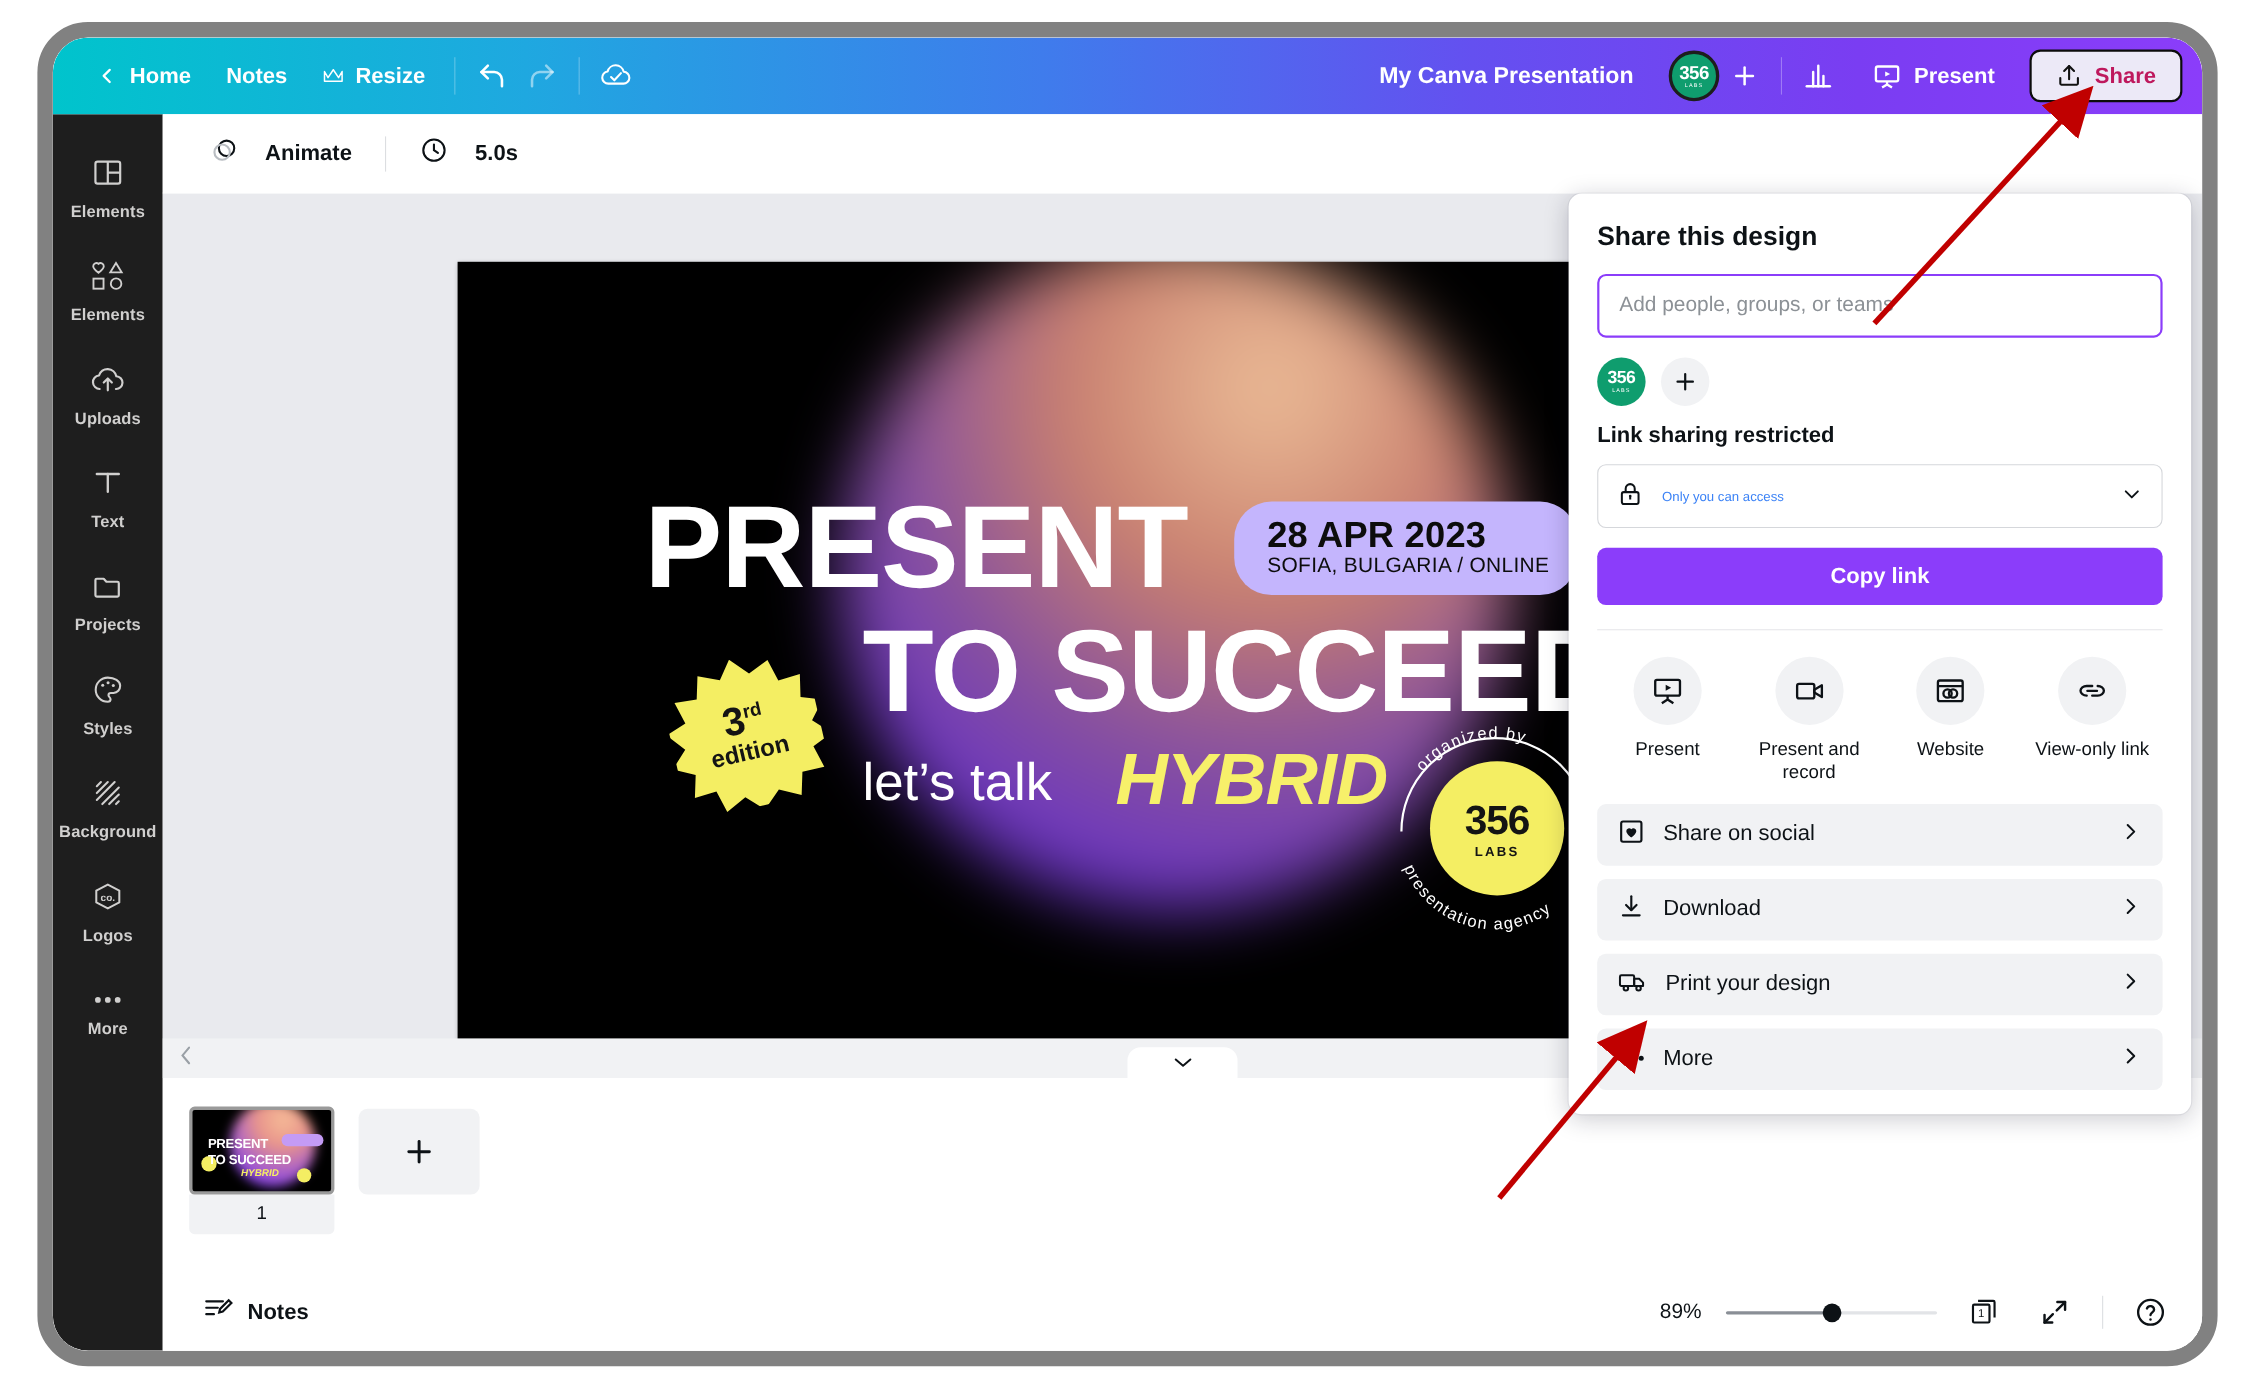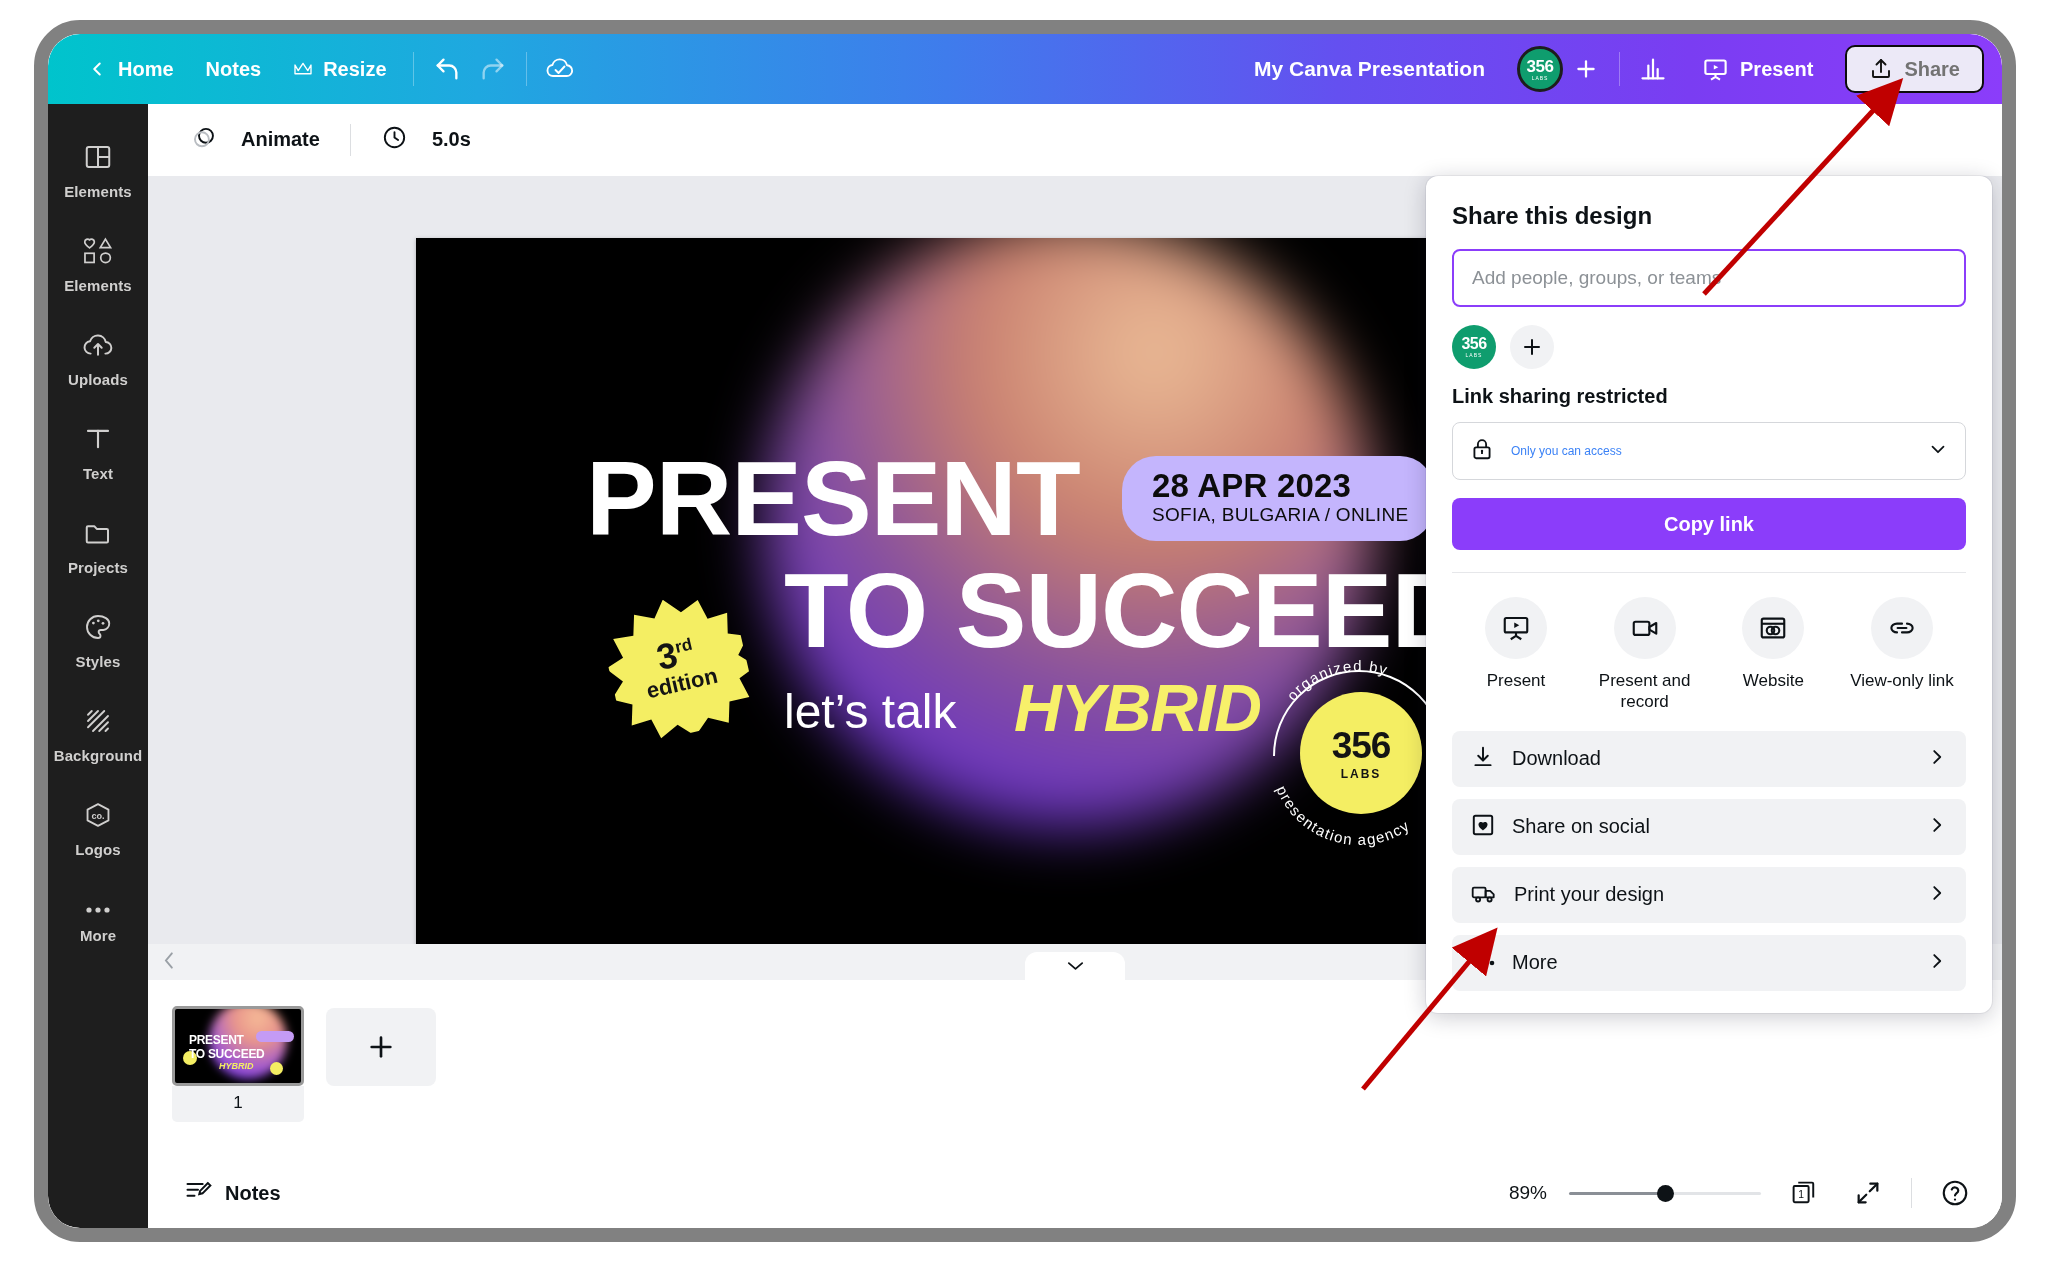--- a/index.html
+++ b/index.html
@@ -66,21 +66,21 @@
     cursor: pointer; color:#fff;
   }
   #present-btn {
     display: flex; align-items: center; gap: 11px;
     height: 48px; padding: 0 20px; margin-left: 6px;
     border-radius: 10px; font-size: 20px; font-weight: 700; cursor: pointer;
   }
   #share-btn {
     display: flex; align-items: center; gap: 11px;
     height: 48px; padding: 0 22px; margin-left: 12px; margin-right: 6px;
-    border-radius: 10px; background: #ece9f7; color: #737373;
+    border-radius: 10px; background: #ece9f7; color: #be185d;
     font-size: 20px; font-weight: 700; cursor: pointer;
     border: 2px solid #0c0c0c;
   }
 
   
   #rail {
     position: absolute; left: 0; top: 70px; bottom: 0; width: 100px;
     background: #1e1e1e; padding-top: 20px;
   }
   .rail-item {
@@ -731,42 +731,42 @@
                   <path d="M8 15.5c-2.5 0-4.5-1.6-4.5-3.5S5.5 8.5 8 8.5h4"></path>
                   <line x1="8.5" y1="12" x2="15.5" y2="12"></line>
                 </svg>
           </div>
           <div class="q-label">View-only link</div>
         </div>
       </div>
 
       <div class="sp-row">
         <span>
+          <svg width="26" height="26" viewBox="0 0 24 24" fill="none" stroke="#0d1216" stroke-width="1.8" stroke-linejoin="round">
+                <rect x="3.5" y="3.5" width="17" height="17" rx="1.6"></rect>
+                <path d="M12 17s-4.2-2.7-4.2-5.4a2.4 2.4 0 0 1 4.2-1.6 2.4 2.4 0 0 1 4.2 1.6C16.2 14.3 12 17 12 17z" fill="#0d1216" stroke="none"></path>
+              </svg>
+        </span>
+        <span class="r-label">Share on social</span>
+        <span>
+          <svg width="22" height="22" viewBox="0 0 24 24" fill="none" stroke="#0d1216" stroke-width="2" stroke-linecap="round" stroke-linejoin="round">
+                <polyline points="9 5.5 15.5 12 9 18.5"></polyline>
+              </svg>
+        </span>
+      </div>
+
+      <div class="sp-row">
+        <span>
           <svg width="26" height="26" viewBox="0 0 24 24" fill="none" stroke="#0d1216" stroke-width="1.8" stroke-linecap="round" stroke-linejoin="round">
                 <line x1="12" y1="3.5" x2="12" y2="15"></line>
                 <polyline points="7.6 10.8 12 15.2 16.4 10.8"></polyline>
                 <line x1="5" y1="19.5" x2="19" y2="19.5"></line>
               </svg>
         </span>
         <span class="r-label">Download</span>
-        <span>
-          <svg width="22" height="22" viewBox="0 0 24 24" fill="none" stroke="#0d1216" stroke-width="2" stroke-linecap="round" stroke-linejoin="round">
-                <polyline points="9 5.5 15.5 12 9 18.5"></polyline>
-              </svg>
-        </span>
-      </div>
-
-      <div class="sp-row">
-        <span>
-          <svg width="26" height="26" viewBox="0 0 24 24" fill="none" stroke="#0d1216" stroke-width="1.8" stroke-linejoin="round">
-                <rect x="3.5" y="3.5" width="17" height="17" rx="1.6"></rect>
-                <path d="M12 17s-4.2-2.7-4.2-5.4a2.4 2.4 0 0 1 4.2-1.6 2.4 2.4 0 0 1 4.2 1.6C16.2 14.3 12 17 12 17z" fill="#0d1216" stroke="none"></path>
-              </svg>
-        </span>
-        <span class="r-label">Share on social</span>
         <span>
           <svg width="22" height="22" viewBox="0 0 24 24" fill="none" stroke="#0d1216" stroke-width="2" stroke-linecap="round" stroke-linejoin="round">
                 <polyline points="9 5.5 15.5 12 9 18.5"></polyline>
               </svg>
         </span>
       </div>
 
       <div class="sp-row">
         <span>
           <svg width="28" height="26" viewBox="0 0 26 24" fill="none" stroke="#0d1216" stroke-width="1.7" stroke-linejoin="round">

